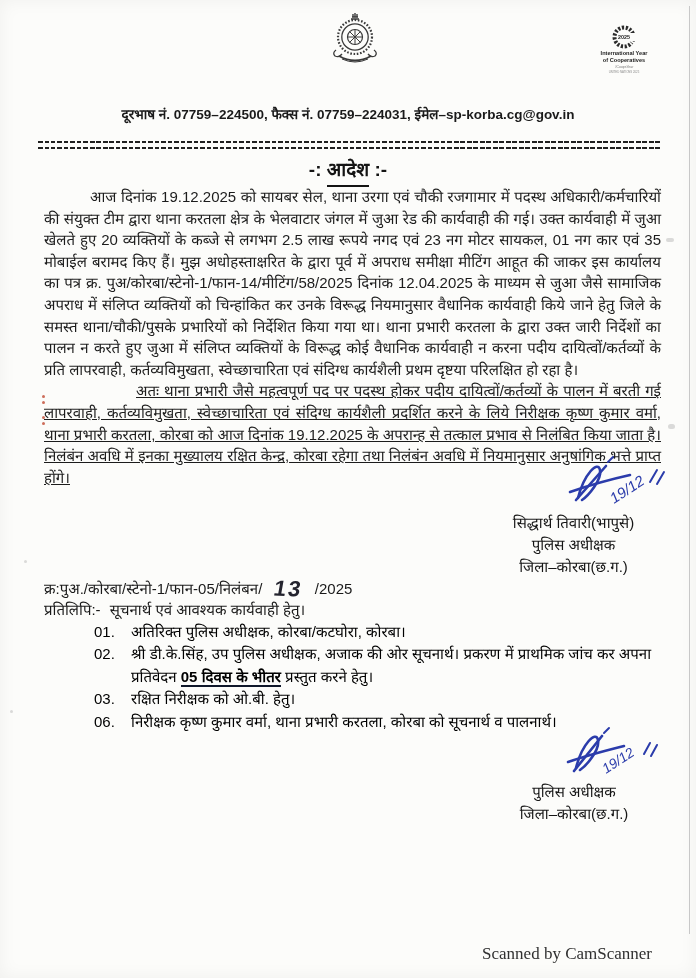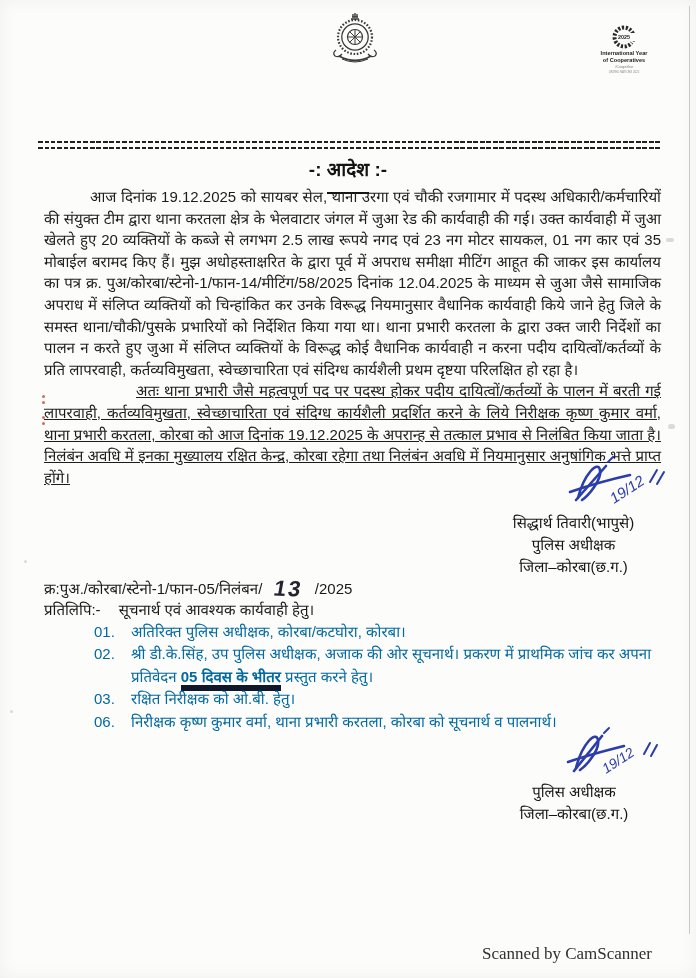--- a/index.html
+++ b/index.html
@@ -21,21 +21,21 @@
     font-size:28px;font-weight:700;letter-spacing:.3px;color:#151515;}
   .contact-line{position:absolute;top:105px;left:0;width:100%;text-align:center;
     font-size:13.5px;font-weight:700;color:#1a1a1a;}
   .eq-divider{position:absolute;top:141px;left:38px;width:624px;height:8px;
     background:
       repeating-linear-gradient(90deg,#1f1f1f 0 4.5px,transparent 4.5px 6.5px) top/100% 2.4px no-repeat,
       repeating-linear-gradient(90deg,#1f1f1f 0 4.5px,transparent 4.5px 6.5px) bottom/100% 2.4px no-repeat;}
 
   .order-title{position:absolute;top:156px;left:0;width:100%;text-align:center;
     font-size:19px;font-weight:700;color:#141414;}
-  .order-title .uline{border-bottom:2px solid #141414;padding-bottom:12px;}
+  .order-title .uline{border-bottom:2px solid #141414;padding-bottom:5px;}
 
   .body-text{position:absolute;left:44px;top:186px;width:617px;
     font-size:15px;line-height:21.6px;text-align:justify;color:#1c1c1c;}
   .body-text p{margin:0;}
   .body-text p.p1{text-indent:46px;}
   .body-text p.p2{text-indent:92px;text-decoration:underline;}
 
   
   .sig-svg{position:absolute;}
   .sig-top{right:26px;top:452px;width:108px;height:68px;}
@@ -43,26 +43,26 @@
   .sig-block-top{position:absolute;right:20px;top:512px;width:205px;text-align:center;
     font-size:15px;line-height:21.8px;color:#161616;}
   .sig-block-bottom{position:absolute;right:32px;top:781px;width:180px;text-align:center;
     font-size:15px;line-height:21.5px;color:#161616;}
 
   .ref-line{position:absolute;left:44px;top:574px;font-size:15px;color:#1a1a1a;white-space:nowrap;}
   .handwritten-no{display:inline-block;font-size:22px;font-weight:600;color:#24242e;
     transform:rotate(2deg) skewX(-8deg);margin:0 12px;position:relative;top:2px;letter-spacing:2px;}
 
   .copies-heading{position:absolute;left:44px;top:599px;font-size:15px;color:#1a1a1a;}
-  .copies-heading .note{margin-left:14px;}
-  .copy-list{position:absolute;left:94px;top:621px;width:570px;font-size:15px;color:#0369a1;}
+  .copies-heading .note{margin-left:5px;}
+  .copy-list{position:absolute;left:94px;top:621px;width:570px;font-size:15px;color:#000000;}
   .copy-item{display:flex;line-height:22.4px;}
   .copy-item .num{flex:none;width:37px;}
   .copy-item .txt{flex:1;}
-  .copy-item .emph{font-weight:700;border-bottom:6px solid #0f172a;}
+  .copy-item .emph{font-weight:700;border-bottom:2px solid #0f172a;}
 
   .cam-footer{position:absolute;right:44px;top:944px;
     font-family:"Liberation Serif","DejaVu Serif",serif;font-size:17px;color:#303030;}
 </style>
 </head>
 <body>
 
 <div class="page">
 
   <div class="scan-edge-right"></div>
@@ -94,20 +94,21 @@
   <svg class="coop-logo" viewBox="0 0 56 60">
     <circle cx="27" cy="13" r="9.5" fill="none" stroke="#2b2b2b" stroke-width="4" stroke-dasharray="2.2 1.6" transform="rotate(40 27 13)" stroke-dashoffset="6"></circle>
     <rect x="33" y="9" width="9" height="8" fill="#fcfcfa"></rect>
     <text x="27" y="15.2" font-size="5.4" font-weight="bold" text-anchor="middle" fill="#222">2025</text>
     <text x="27" y="31" font-size="5.6" font-weight="bold" text-anchor="middle" fill="#1e1e1e">International Year</text>
     <text x="27" y="37.5" font-size="5.6" font-weight="bold" text-anchor="middle" fill="#1e1e1e">of Cooperatives</text>
     <text x="27" y="44" font-size="3.4" text-anchor="middle" fill="#777">#CoopsYear</text>
     <text x="27" y="48.5" font-size="2.8" text-anchor="middle" fill="#8a8a8a">UNITED NATIONS 2025</text>
   </svg>
 
+  <div class="contact-line">दूरभाष नं. 07759–224500, फैक्स नं. 07759–224031, ईमेल–sp-korba.cg@gov.in</div>
   <div class="eq-divider"></div>
 
   <div class="order-title">
     <span>-: </span><span class="uline">आदेश</span><span> :-</span>
   </div>
 
   <div class="body-text">
     <p class="p1">आज दिनांक 19.12.2025 को सायबर सेल, थाना उरगा एवं चौकी रजगामार में पदस्थ अधिकारी/कर्मचारियों की संयुक्त टीम द्वारा थाना करतला क्षेत्र के भेलवाटार जंगल में जुआ रेड की कार्यवाही की गई। उक्त कार्यवाही में जुआ खेलते हुए 20 व्यक्तियों के कब्जे से लगभग 2.5 लाख रूपये नगद एवं 23 नग मोटर सायकल, 01 नग कार एवं 35 मोबाईल बरामद किए हैं। मुझ अधोहस्ताक्षरित के द्वारा पूर्व में अपराध समीक्षा मीटिंग आहूत की जाकर इस कार्यालय का पत्र क्र. पुअ/कोरबा/स्टेनो-1/फान-14/मीटिंग/58/2025 दिनांक 12.04.2025 के माध्यम से जुआ जैसे सामाजिक अपराध में संलिप्त व्यक्तियों को चिन्हांकित कर उनके विरूद्ध नियमानुसार वैधानिक कार्यवाही किये जाने हेतु जिले के समस्त थाना/चौकी/पुसके प्रभारियों को निर्देशित किया गया था। थाना प्रभारी करतला के द्वारा उक्त जारी निर्देशों का पालन न करते हुए जुआ में संलिप्त व्यक्तियों के विरूद्ध कोई वैधानिक कार्यवाही न करना पदीय दायित्वों/कर्तव्यों के प्रति लापरवाही, कर्तव्यविमुखता, स्वेच्छाचारिता एवं संदिग्ध कार्यशैली प्रथम दृष्टया परिलक्षित हो रहा है।</p>
     <p class="p2">अतः थाना प्रभारी जैसे महत्वपूर्ण पद पर पदस्थ होकर पदीय दायित्वों/कर्तव्यों के पालन में बरती गई लापरवाही, कर्तव्यविमुखता, स्वेच्छाचारिता एवं संदिग्ध कार्यशैली प्रदर्शित करने के लिये निरीक्षक कृष्ण कुमार वर्मा, थाना प्रभारी करतला, कोरबा को आज दिनांक 19.12.2025 के अपरान्ह से तत्काल प्रभाव से निलंबित किया जाता है। निलंबंन अवधि में इनका मुख्यालय रक्षित केन्द्र, कोरबा रहेगा तथा निलंबंन अवधि में नियमानुसार अनुषांगिक भत्ते प्राप्त होंगे।</p>
   </div>

